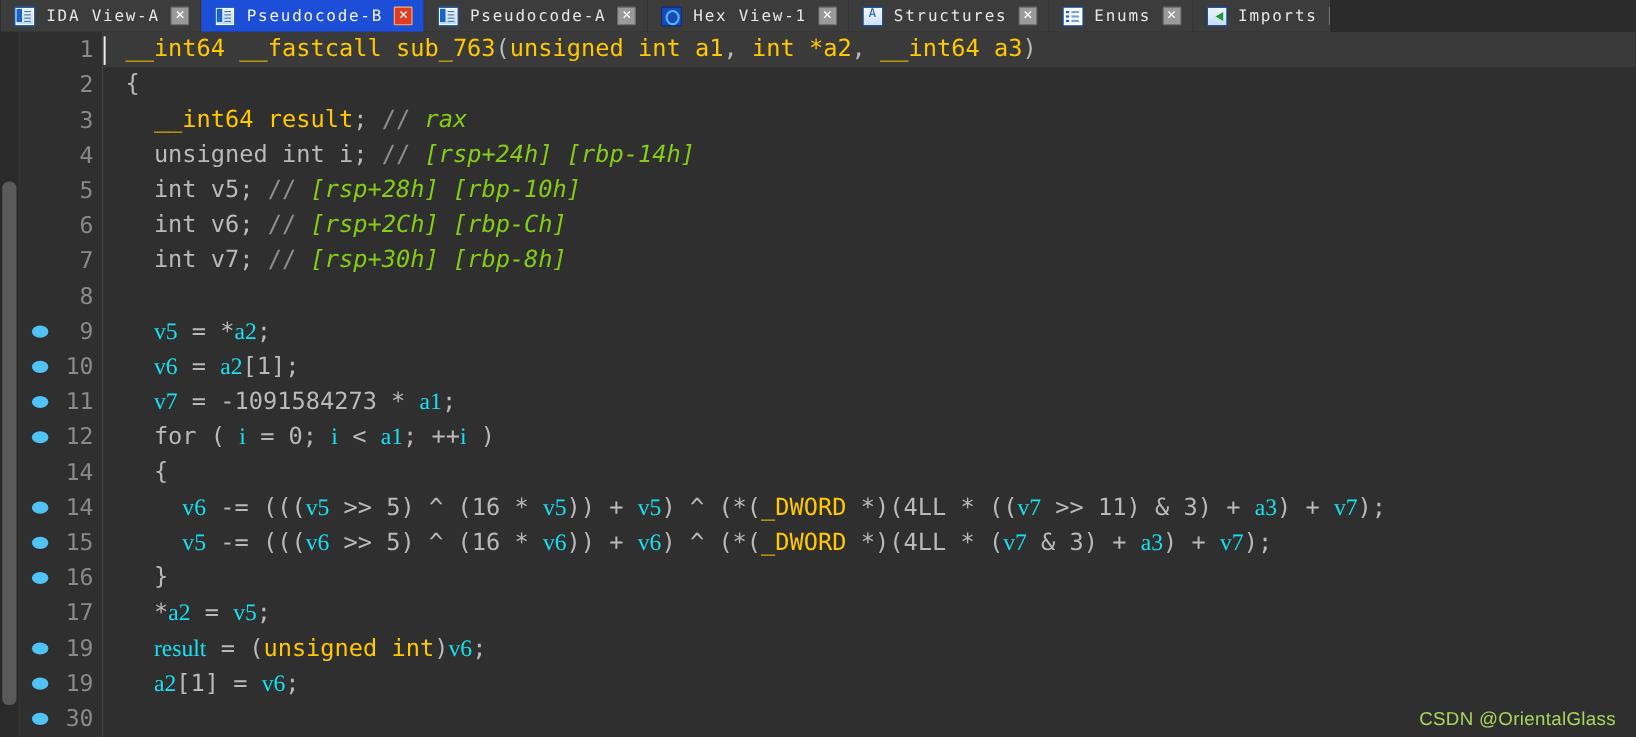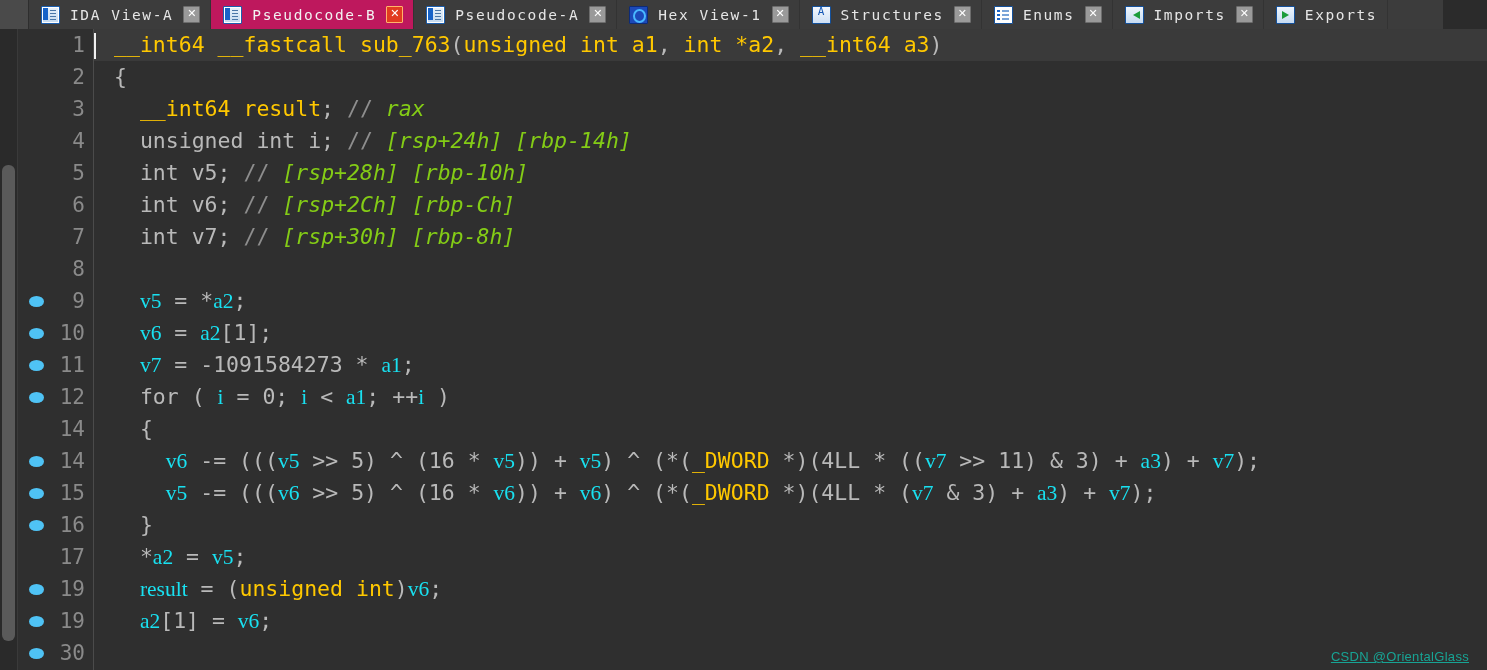--- a/index.html
+++ b/index.html
@@ -11,21 +11,21 @@
     width: 1487px;
     height: 670px;
     overflow: hidden;
     font-family: "DejaVu Sans Mono", monospace;
   }
 
   
   #tabbar {
     position: absolute;
     left: 0; top: 0;
-    width: 1443px;
+    width: 1209px;
     height: 29px;
     background: #3c3c3c;
     display: flex;
     align-items: stretch;
     overflow: hidden;
   }
   .tab-stub {
     width: 28px;
     background: #4a4a4a;
     border-right: 1px solid #2e2e2e;
@@ -34,21 +34,21 @@
     display: flex;
     align-items: center;
     gap: 10px;
     padding: 0 10px 0 12px;
     background: #3c3c3c;
     border-right: 1px solid #333;
     white-space: nowrap;
     flex: 0 0 auto;
   }
   .tab.active {
-    background: #be185d;
+    background: #1d4ed8;
   }
   .tab-label {
     font-family: "DejaVu Sans Mono", monospace;
     font-size: 14.5px;
     letter-spacing: 1.6px;
     color: #e6e6e6;
   }
   .tab.active .tab-label { color: #f2f2f2; }
 
   
@@ -260,26 +260,25 @@
   .t-var     { color: #19e0f0; font-family: Liberation Serif, serif; }   
   .t-plain   { color: #b9b9b9; }   
   .t-cmt     { color: #8e8e8e; }   
   .t-cmtval  { color: #84cc16; font-style: italic; }   
 
   
   #watermark {
     position: absolute;
     right: 18px;
     bottom: 6px;
-    color: #14b8a6;
+    color: #bef264;
     font-family: "Liberation Sans", sans-serif;
-    font-size: 13px;
+    font-size: 17px;
     letter-spacing: 0.3px;
     opacity: 0.85;
-    text-decoration: underline;
   }
 </style>
 </head>
 <body>
 
 <div id="tabbar">
   <div class="tab-stub"></div>
 <div class="tab">
       <span class="tab-icon ti-doc"></span>
       <span class="tab-label">IDA View-A</span>

